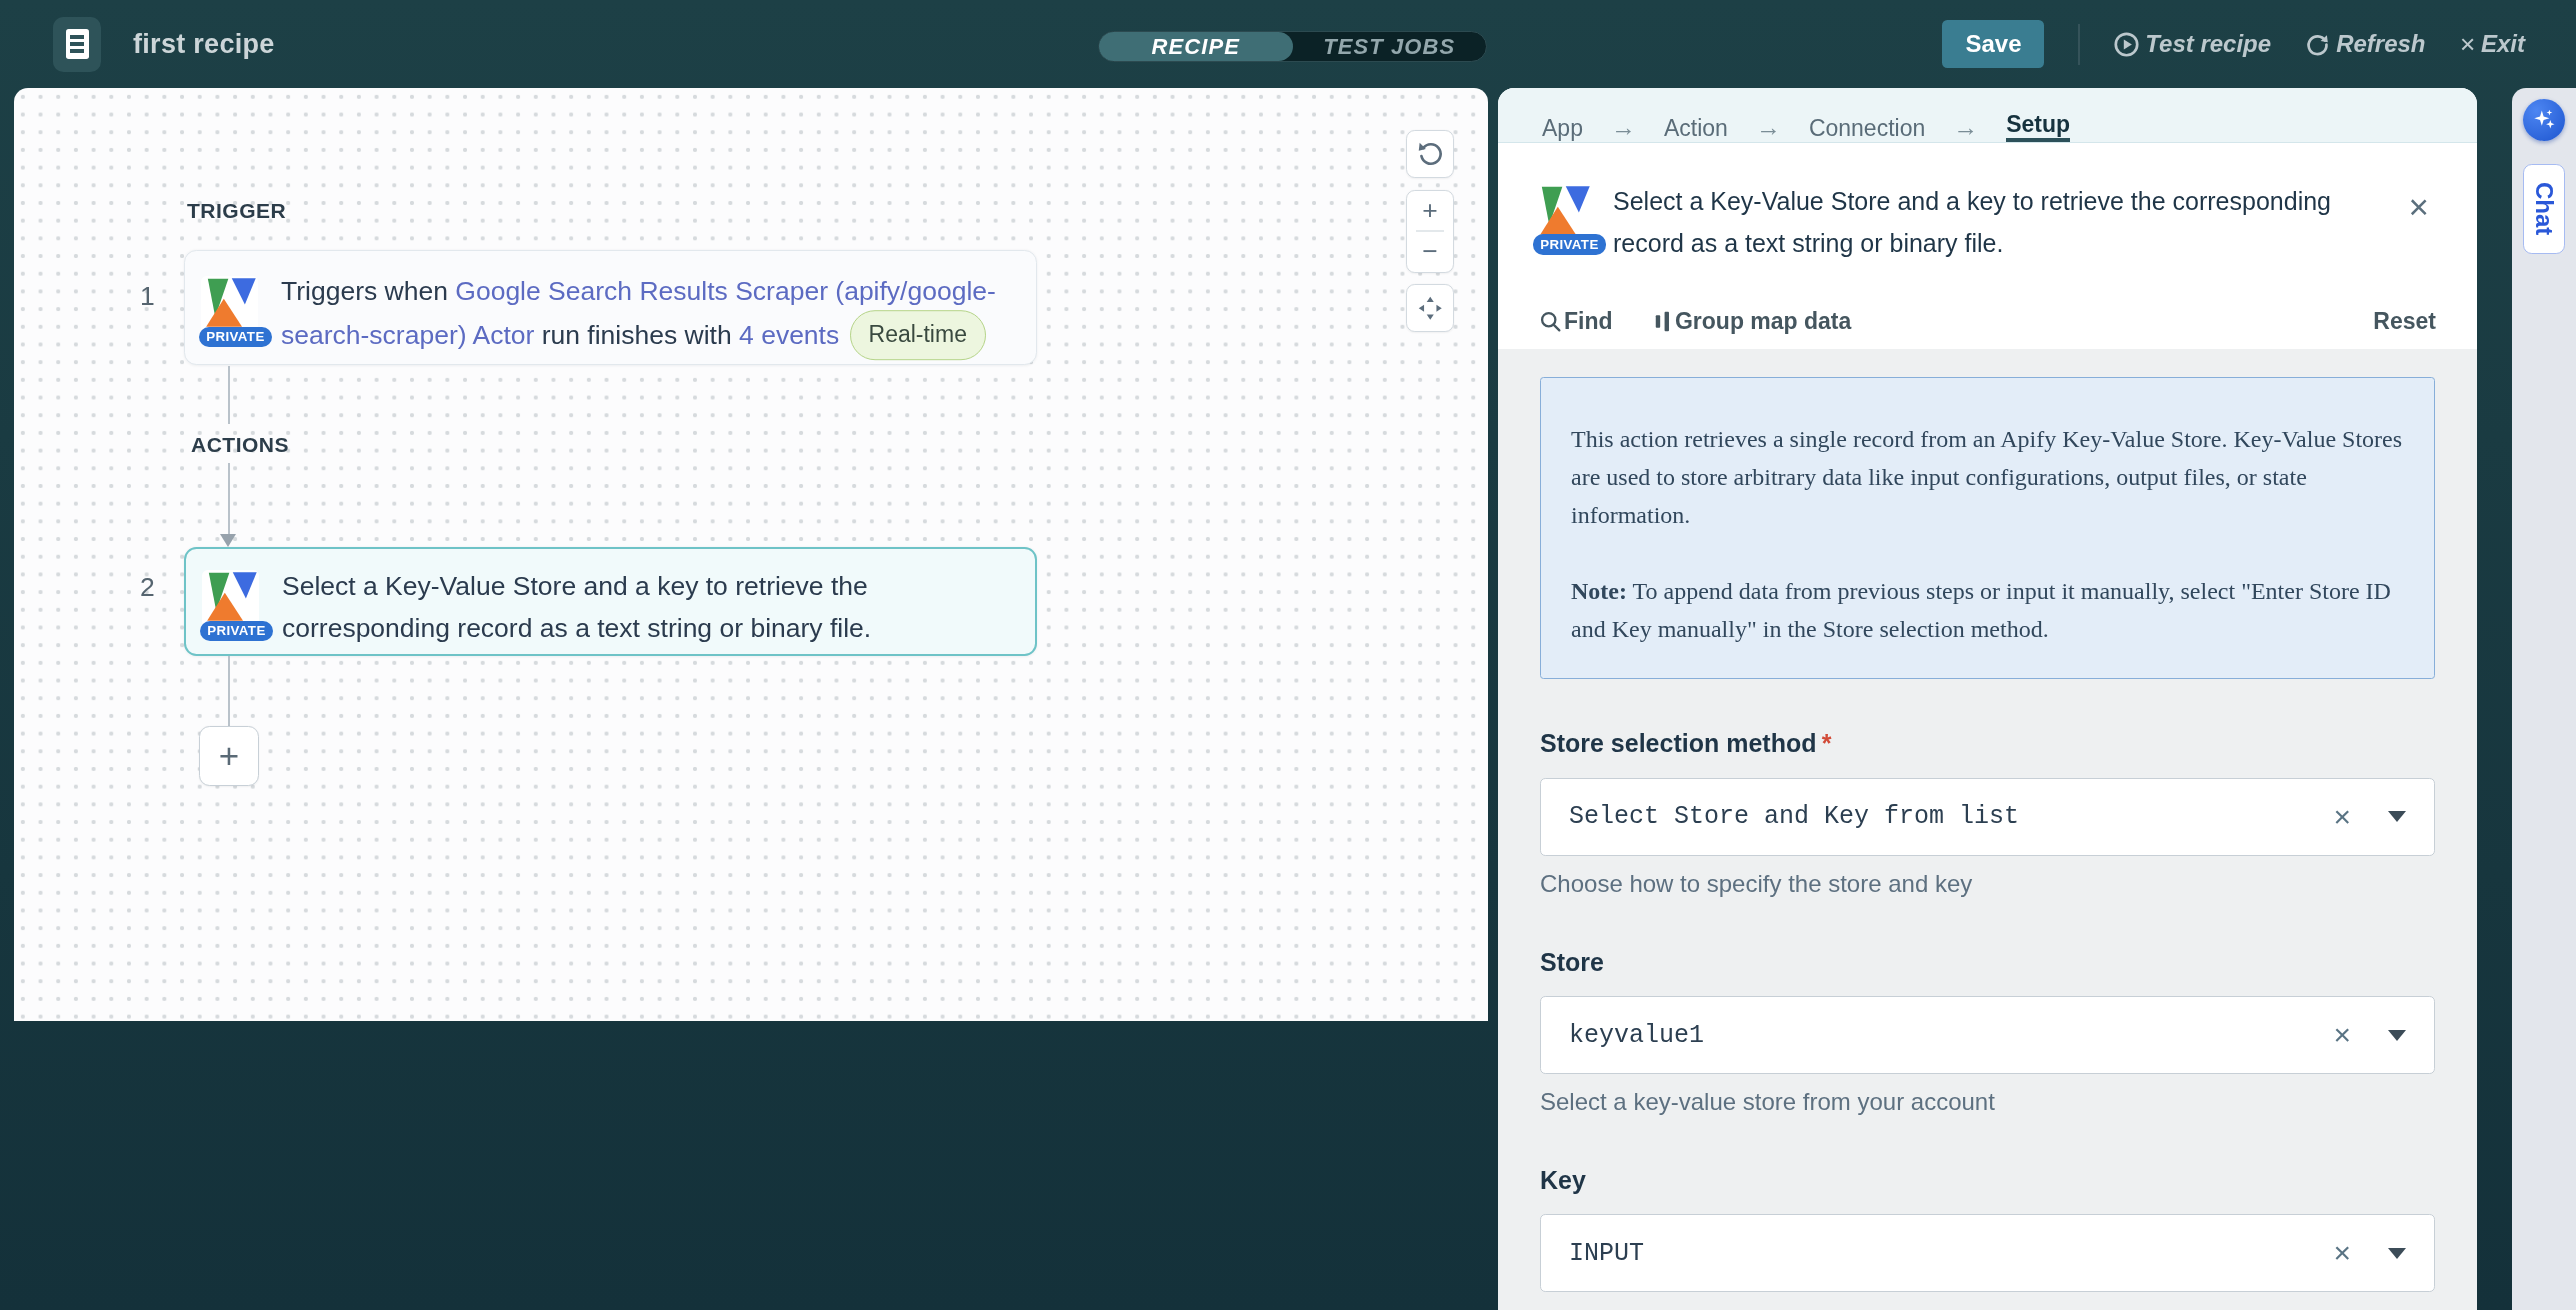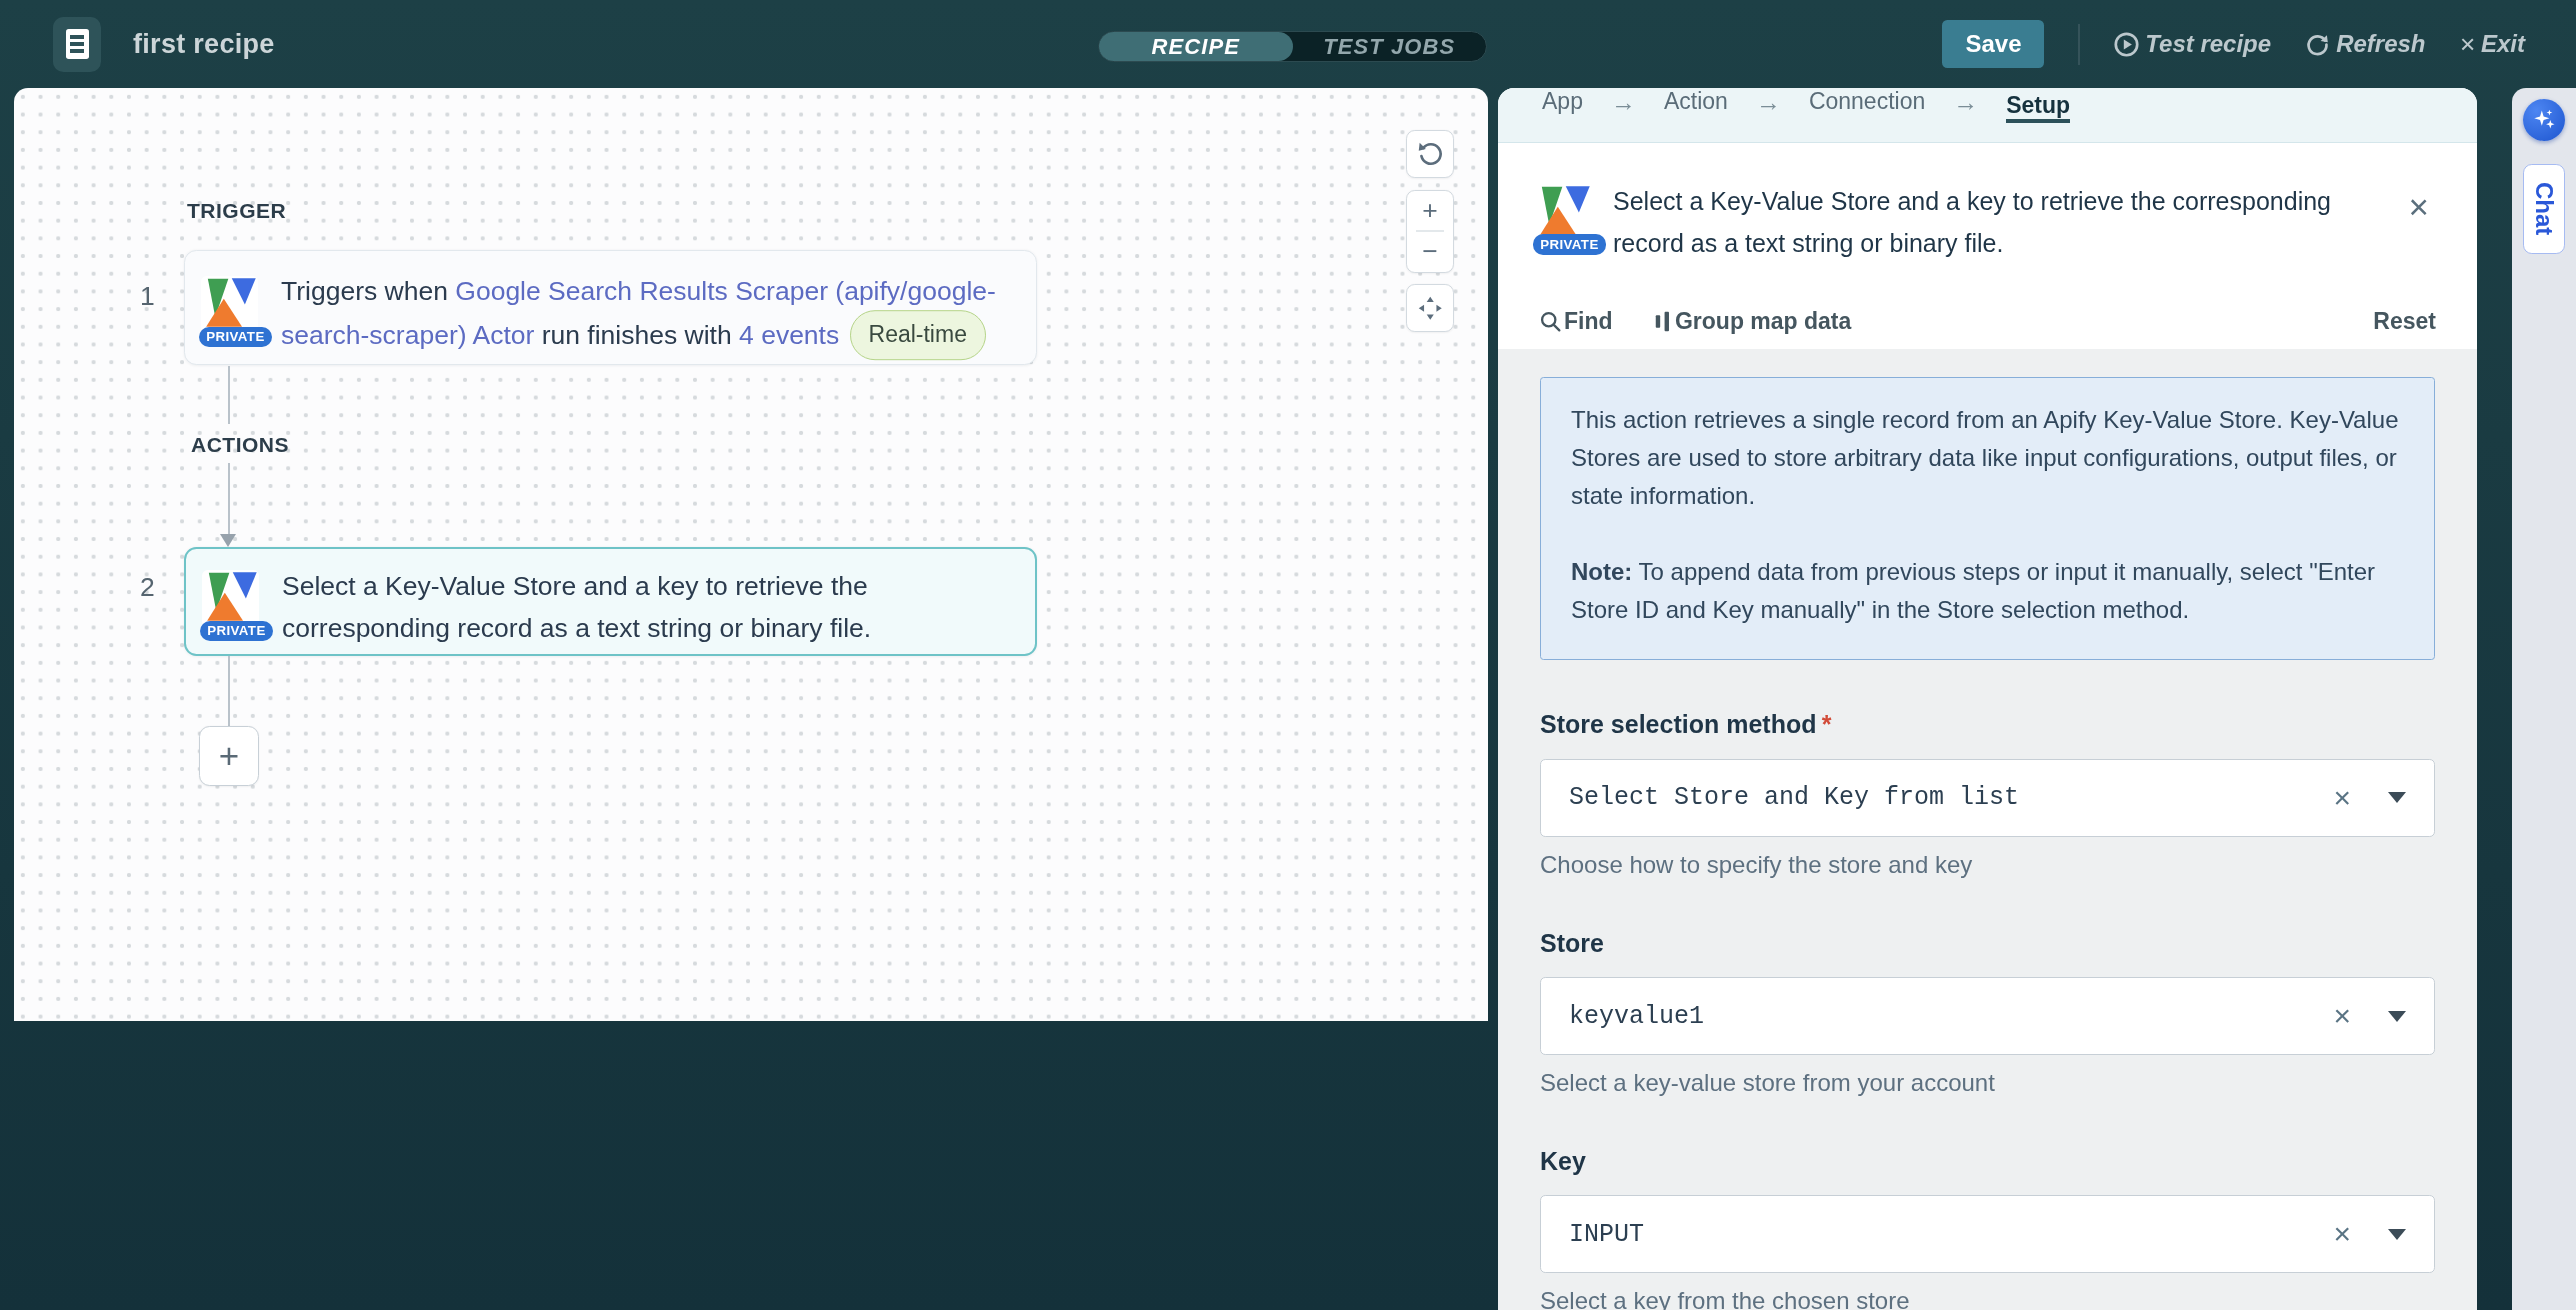--- a/index.html
+++ b/index.html
@@ -41,35 +41,35 @@
 
   .zoombar { position:absolute; right:34px; top:42px; width:48px; display:flex; flex-direction:column; gap:11.5px; }
   .zbtn { background:#fff; border:1.3px solid #d3dae0; border-radius:8.8px; color:#5c6d7c; display:flex; flex-direction:column; align-items:center; justify-content:center; cursor:pointer; box-shadow:0 0.9px 1.8px rgba(0,0,0,.05); }
   .zbtn.single { height:48px; }
   .zbtn.dbl { height:83px; padding:0; }
   .zrow { height:41px; width:100%; display:flex; align-items:center; justify-content:center; font-size:26.5px; cursor:pointer; }
   .zdiv { width:60%; height:1.3px; background:#e3e8eb; }
 
   
   .panel { position:absolute; left:1498px; top:88px; width:979px; height:1222px; background:#fff; border-radius:16px 16px 0 0; display:flex; flex-direction:column; overflow:hidden; }
-  .crumbs { height:55px; background:#ecf5f7; border-bottom:1.8px solid #d4e6eb; display:flex; align-items:flex-start; padding:0 44px; gap:28px; flex:none; }
+  .crumbs { height:55px; background:#ecf5f7; border-bottom:1.8px solid #d4e6eb; display:flex; align-items:flex-end; padding:0 44px; gap:28px; flex:none; }
   .crumb { display:flex; align-items:center; font-size:23px; color:#5a6c78; cursor:pointer; }
   .crumb-arrow { display:flex; align-items:center; font-size:25px; color:#7a8d96; }
   .crumb.active { color:#16323e; font-weight:bold; border-bottom:4.4px solid #2d515a; padding-top:4.4px; }
 
   .panel-header { position:relative; padding:37px 97px 30px 37px; display:flex; gap:21px; flex:none; }
   .panel-title { font-size:25px; line-height:42px; color:#1f3547; max-width:778px; }
   .panel-close { position:absolute; right:48px; top:46px; font-size:35px; color:#5b6f7d; cursor:pointer; line-height:1; }
 
   .panel-toolbar { height:55px; display:flex; align-items:center; padding:0 41px; gap:41px; flex:none; }
   .pt-item { display:flex; align-items:center; gap:2px; font-size:23px; font-weight:600; color:#45565f; cursor:pointer; }
   .pt-reset { margin-left:auto; }
 
   .panel-form { flex:1; background:#eef0f1; padding:17.7px 42px 35px; overflow:hidden; }
-  .info-box { margin-top:10.6px; background:#e3edf8; border:1.8px solid #87aed9; border-radius:3.5px; padding:23px 30px 30px; color:#31475c; font-size:24px; line-height:38px; }
+  .info-box { margin-top:10.6px; background:#e3edf8; border:1.8px solid #87aed9; border-radius:3.5px; padding:42px 30px 30px; color:#31475c; font-size:24px; line-height:38px;font-family:Liberation Serif, serif; }
   .info-note { margin-top:38px; }
   .f-label { margin-top:50px; font-size:25px; font-weight:bold; color:#1f3547; }
   .req { color:#d24b38; margin-left:5.3px; font-weight:bold; }
   .select { margin-top:19.4px; height:78px; background:#fff; border:1.3px solid #c7cfd6; border-radius:5.3px; display:flex; align-items:center; padding:0 28px; cursor:pointer; }
   .sel-value { font-size:25px; color:#2c3f51;font-family:Liberation Mono, monospace; }
   .sel-clear { margin-left:auto; font-size:30px; color:#5a7484; cursor:pointer; line-height:1; }
   .sel-caret { width:0; height:0; border-left:9.7px solid transparent; border-right:9.7px solid transparent; border-top:11.5px solid #3c4c58; margin-left:37px; cursor:pointer; }
   .f-help { margin-top:14px; font-size:24px; color:#5d7080; }
 
   

